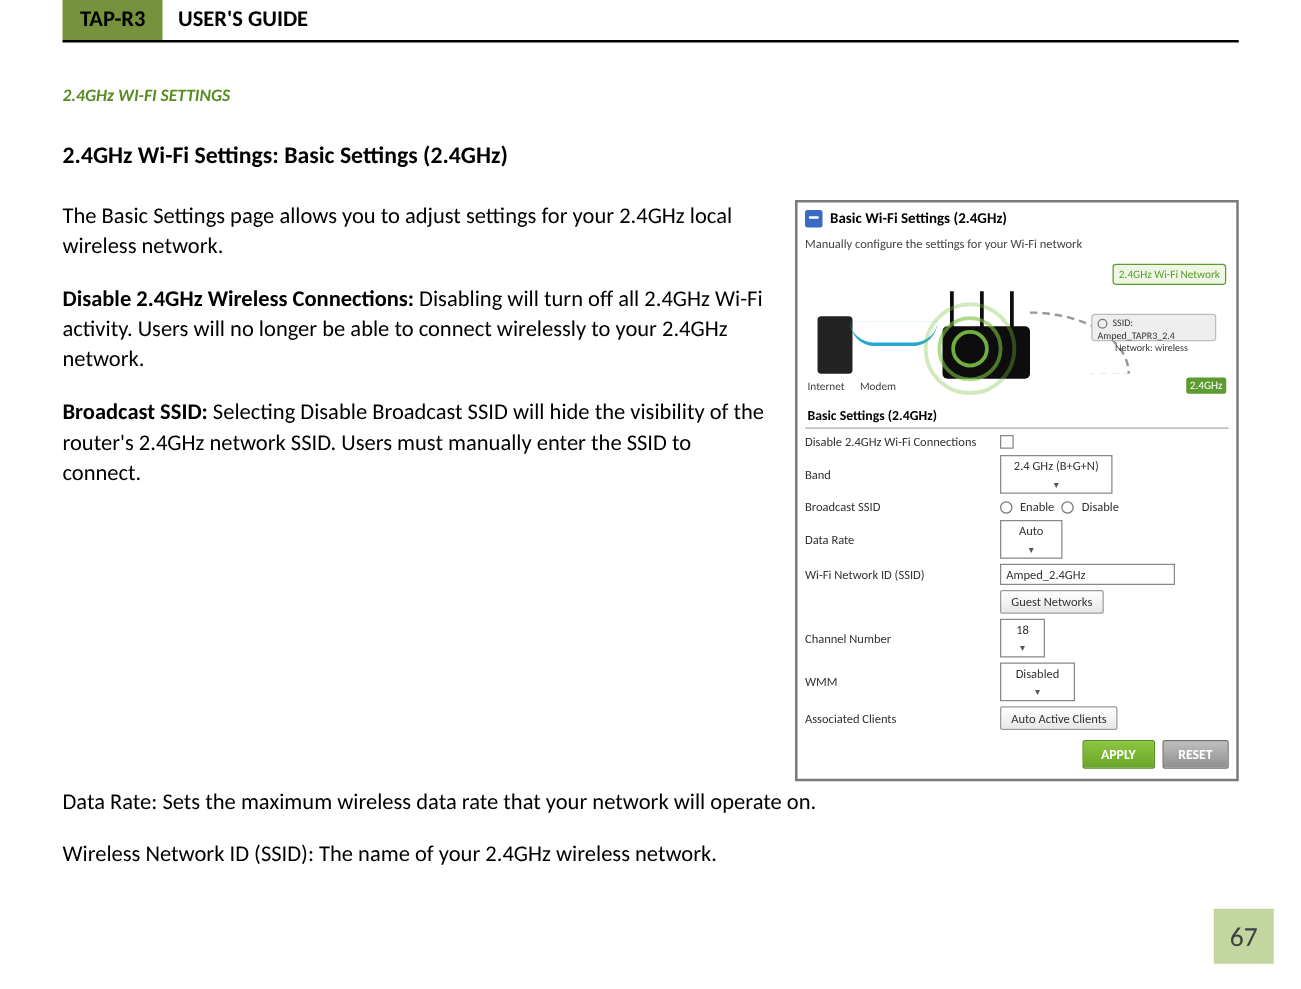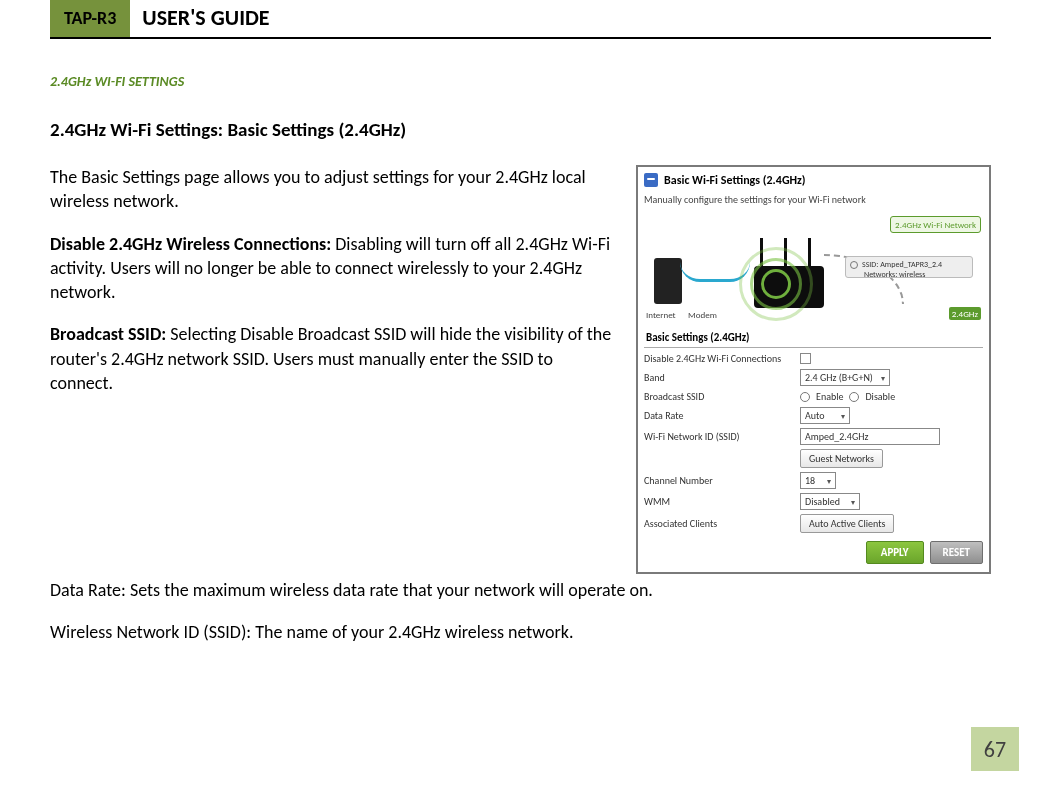--- a/index.html
+++ b/index.html
@@ -1,20 +1,20 @@
 <!DOCTYPE html>
 <html><head>
 <meta charset="utf-8">
 <style>
   * { box-sizing: border-box; margin: 0; padding: 0; }
   html, body { width: 1041px; height: 791px; background: #fff; font-family: Calibri, Arial, sans-serif; color: #000; }
   .page { position: relative; width: 1041px; height: 791px; padding: 0 50px 0 50px; }
   .header-bar { display: flex; align-items: stretch; margin-top: 0; }
   .header-band { background: #76923c; color: #000000; font-weight: bold; font-size: 18px; padding: 4px 14px 6px 14px; display:flex; align-items:center; }
-  .header-title { font-weight: bold; font-size: 22px; padding: 4px 0 6px 12px; display:flex; align-items:center; }
+  .header-title { font-weight: bold; font-size: 18px; padding: 4px 0 6px 12px; display:flex; align-items:center; }
   .header-rule { border-bottom: 2px solid #000; margin-top: 0; width: calc(100% + 0px); }
   .section-title { color: #5b8b25; font-weight: bold; font-style: italic; font-size: 14px; margin-top: 34px; }
   .sub-title { font-weight: bold; font-size: 19px; margin-top: 28px; }
   .content-row { display: flex; gap: 18px; margin-top: 24px; align-items: flex-start; }
   .text-col { flex: 1 1 auto; font-size: 18px; line-height: 1.35; }
   .text-col p { margin-bottom: 18px; }
   .text-col .term { font-weight: bold; }
   .figure-col { flex: 0 0 355px; border: 2px solid #7a7a7a; padding: 6px 6px 8px 6px; background: #fff; font-size: 10px; color: #333; }
   .fig-top { display:flex; align-items:center; gap:6px; background:#fff; }
   .fig-icon { width:14px; height:14px; background:#3a6bc4; border-radius:2px; display:inline-block; position:relative; }
@@ -24,29 +24,29 @@
   .net-diag { position:relative; height:108px; margin-bottom:6px; }
   .net-box { position:absolute; right:2px; top:2px; border:1px solid #5c9b2d; border-radius:3px; padding:2px 4px; font-size:9px; color:#5c9b2d; background:#eef7e4; }
   .modem { position:absolute; left:10px; bottom:18px; width:28px; height:46px; background:#222; border-radius:3px; }
   .modem-lbl { position:absolute; left:2px; bottom:2px; font-size:9px; color:#444; }
   .modem-lbl2 { position:absolute; left:44px; bottom:2px; font-size:9px; color:#444; }
   .cable { position:absolute; left:36px; bottom:40px; width:70px; height:20px; border-bottom:3px solid #2aa8cf; border-bottom-left-radius:20px; border-bottom-right-radius:20px; }
   .router { position:absolute; left:110px; bottom:14px; width:70px; height:42px; background:#0d0d0d; border-radius:4px; }
   .ant { position:absolute; bottom:54px; width:3px; height:30px; background:#0d0d0d; }
   .rings { position:absolute; left:132px; bottom:38px; }
   .ring { position:absolute; border:3px solid #7ac142; border-radius:50%; opacity:.9; }
-  .ssid-chip { position:absolute; right:10px; top:42px; width:128px; height:22px; background:#eee; border:1px solid #bbb; border-radius:3px; font-size:8px; padding:2px 4px; color:#333; }
+  .ssid-chip { position:absolute; right:10px; top:42px; width:100px; height:22px; background:#eee; border:1px solid #bbb; border-radius:3px; font-size:8px; padding:2px 4px; color:#333; }
   .ssid-chip .dot{ display:inline-block; width:8px;height:8px;border-radius:50%;border:1px solid #777;margin-right:4px;vertical-align:middle;}
   .tag24 { position:absolute; right:2px; bottom:2px; background:#5c9b2d; color:#fff; font-size:9px; border-radius:2px; padding:1px 3px; }
   .curve { position:absolute; left:180px; top:40px; width:80px; height:50px; border-top:2px dashed #999; border-top-right-radius:80px 50px; border-right:2px dashed #999; }
   .panel-title { font-weight:bold; font-size:11px; border-bottom:1px solid #aaa; padding:3px 2px; margin-bottom:4px; color:#000;}
   .form-row { display:flex; align-items:center; margin:4px 0; gap:6px; font-size:10px; color:#333;}
   .form-row .lbl { flex:0 0 150px; text-align:left; }
   .chk { width:11px; height:11px; border:1px solid #888; background:#fff; display:inline-block;}
-  .sel { border:1px solid #888; background:#fff; padding:1px 4px; font-size:10px; min-width:90px; display:inline-flex; align-items:center; justify-content:space-between; gap:4px;}
+  .sel { border:1px solid #888; background:#fff; padding:1px 4px; font-size:10px; min-width:90px; display:inline-flex; align-items:center; justify-content:space-between; gap:4px;flex-direction:column;}
   .sel .arw { font-size:8px; color:#555;}
   .txt { border:1px solid #888; background:#fff; padding:1px 4px; font-size:10px; width:140px; }
   .rad { width:10px;height:10px;border:1px solid #777;border-radius:50%;display:inline-block;vertical-align:middle;}
   .btn-s { border:1px solid #999; background:linear-gradient(#fff,#e7e7e7); padding:2px 8px; font-size:10px; border-radius:2px; }
   .btns { display:flex; gap:6px; justify-content:flex-end; margin-top:8px; }
   .btn-apply { background:linear-gradient(#8cc63f,#6aa52b); color:#fff; border:1px solid #548a1f; padding:4px 14px; font-size:11px; border-radius:2px; font-weight:bold;}
   .btn-reset { background:linear-gradient(#bfbfbf,#8f8f8f); color:#fff; border:1px solid #6f6f6f; padding:4px 12px; font-size:11px; border-radius:2px; font-weight:bold;}
   .after-fig { font-size:18px; line-height:1.35; margin-top:4px;}
   .after-fig p { margin-bottom:18px; }
   .page-num-box { position:absolute; right:22px; bottom:20px; width:48px; height:44px; background:#c4d6a0; display:flex; align-items:center; justify-content:center; font-size:22px; color:#404040; }
@@ -89,21 +89,21 @@
         <span class="ant" style="left:140px;"></span>
         <span class="ant" style="left:164px;"></span>
         <div class="rings">
           <span class="ring" style="width:30px;height:30px;left:-15px;top:-15px;"></span>
           <span class="ring" style="width:52px;height:52px;left:-26px;top:-26px;opacity:.6;"></span>
           <span class="ring" style="width:74px;height:74px;left:-37px;top:-37px;opacity:.35;"></span>
         </div>
         <div class="curve"></div>
         <div class="ssid-chip">
           <span class="dot"></span><span>SSID: Amped_TAPR3_2.4</span><br>
-          <span style="margin-left:14px;">Networks: wireless</span>
+          <span style="margin-left:14px;">Network: wireless</span>
         </div>
         <div class="tag24">2.4GHz</div>
       </div>
 
       <div class="panel-title">Basic Settings (2.4GHz)</div>
 
       <div class="form-row">
         <span class="lbl">Disable 2.4GHz Wi-Fi Connections</span>
         <span class="chk"></span>
       </div>

